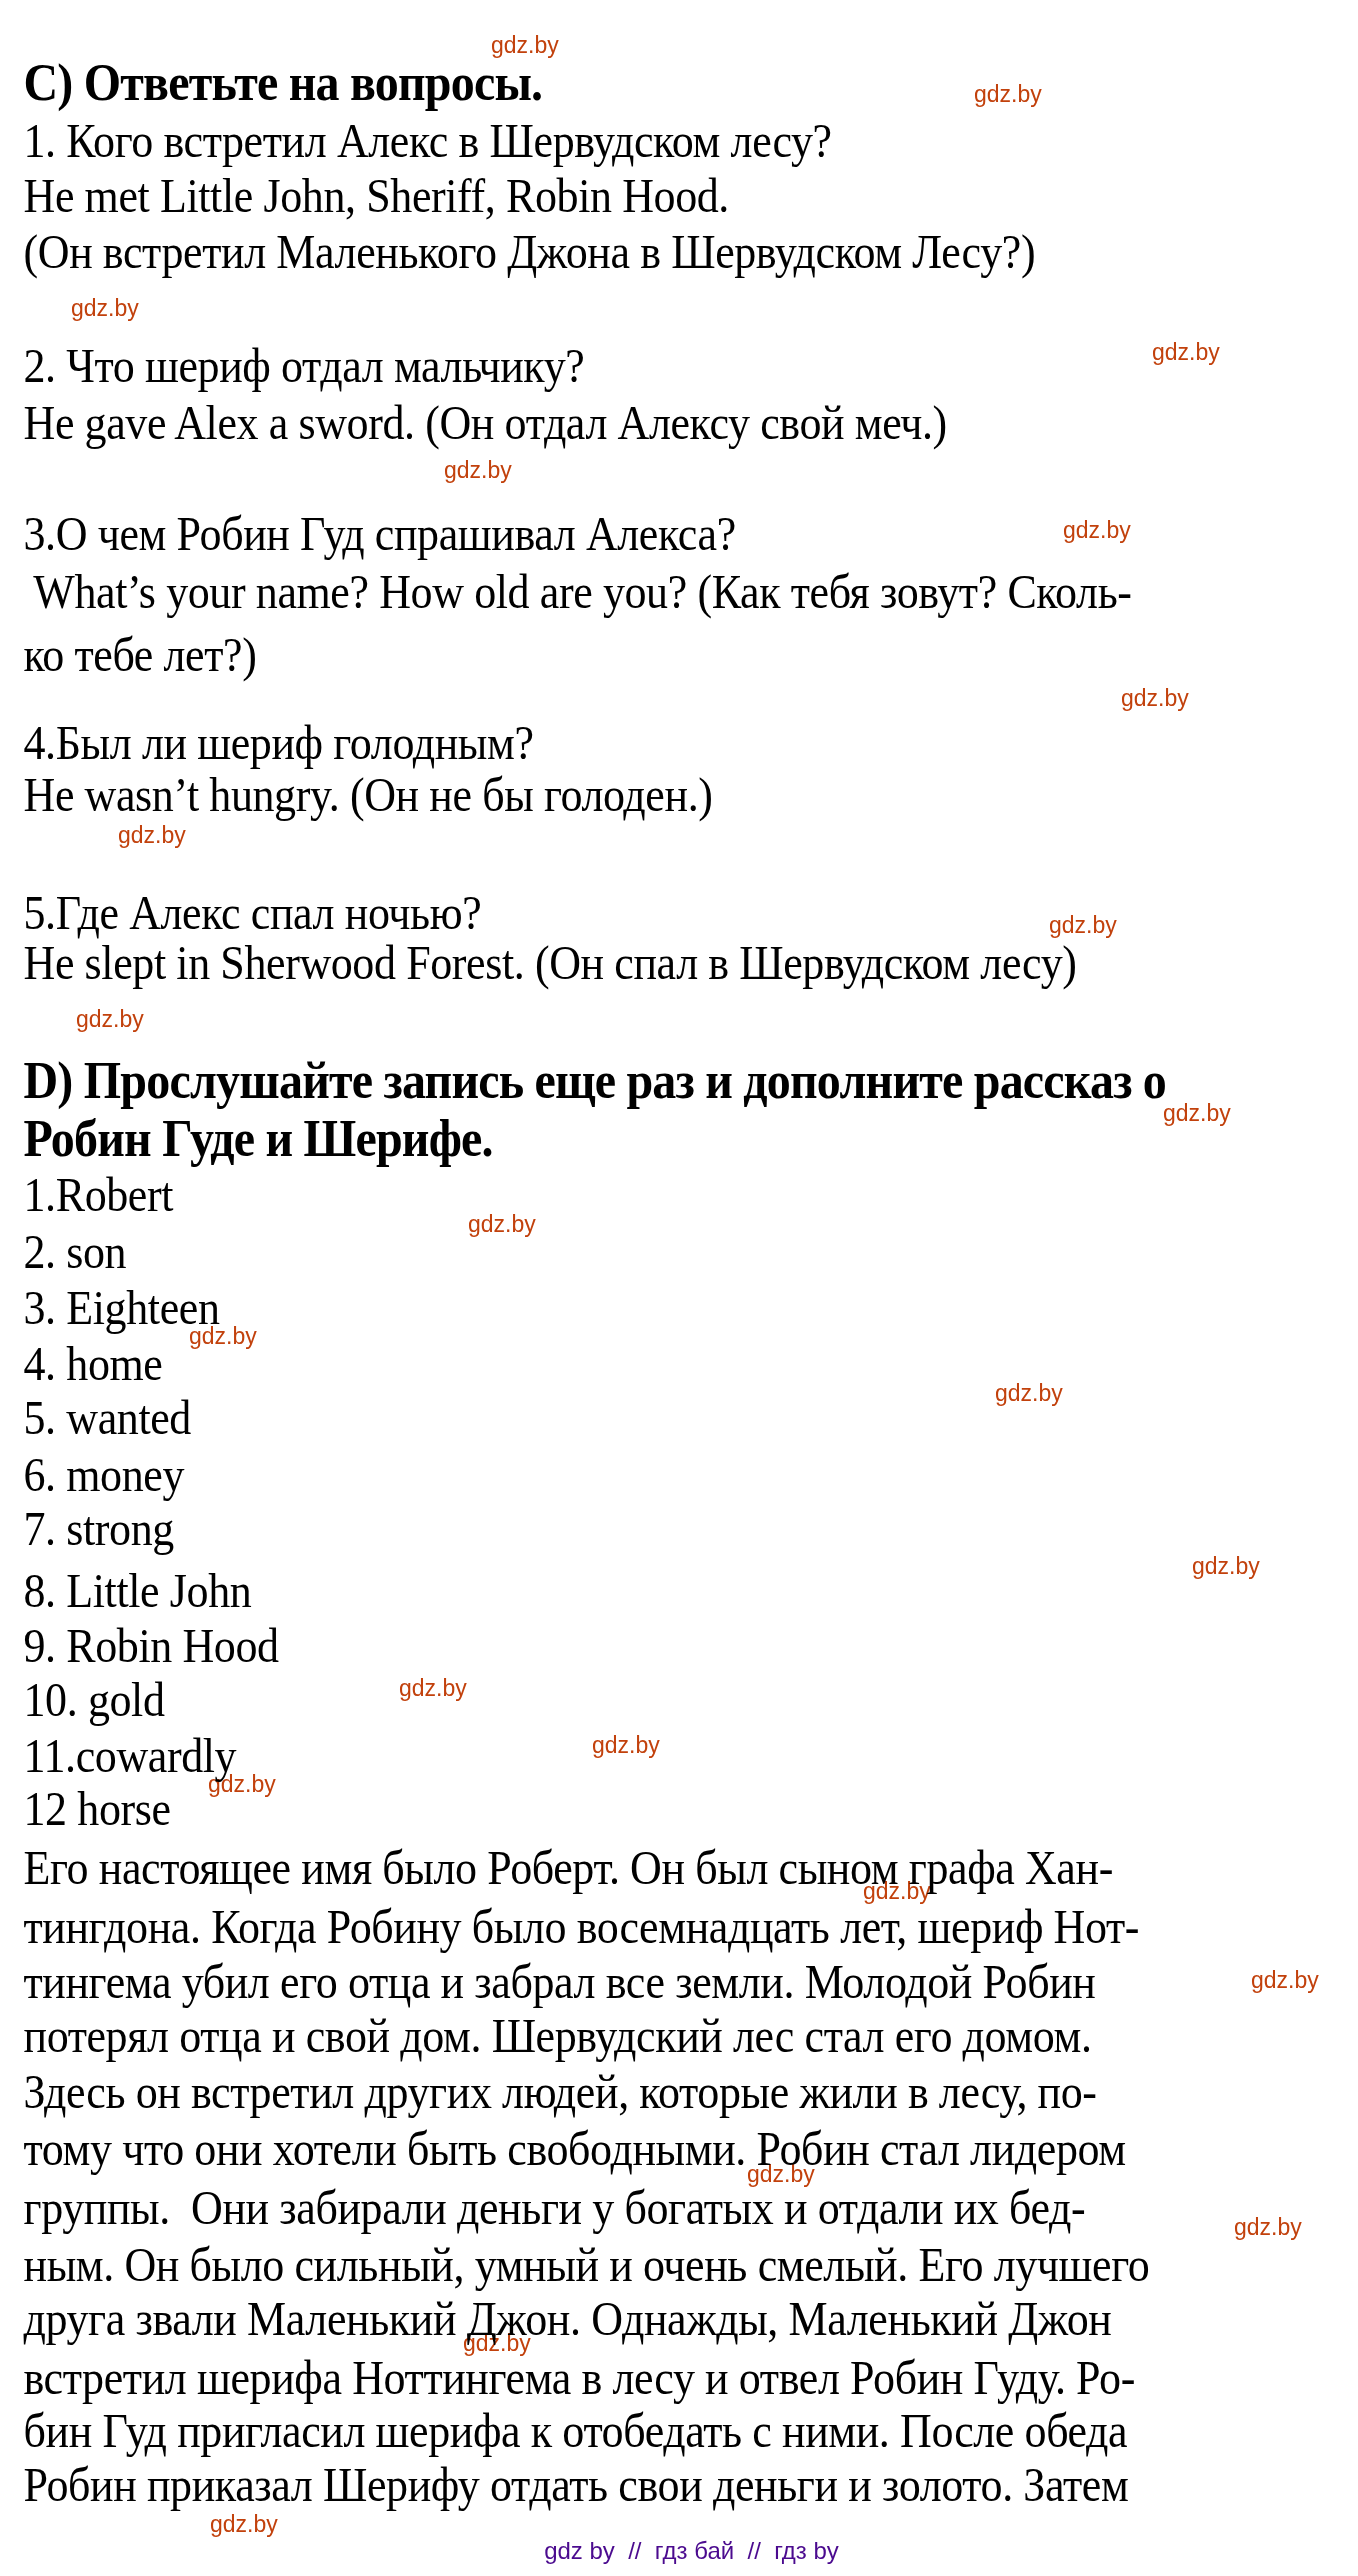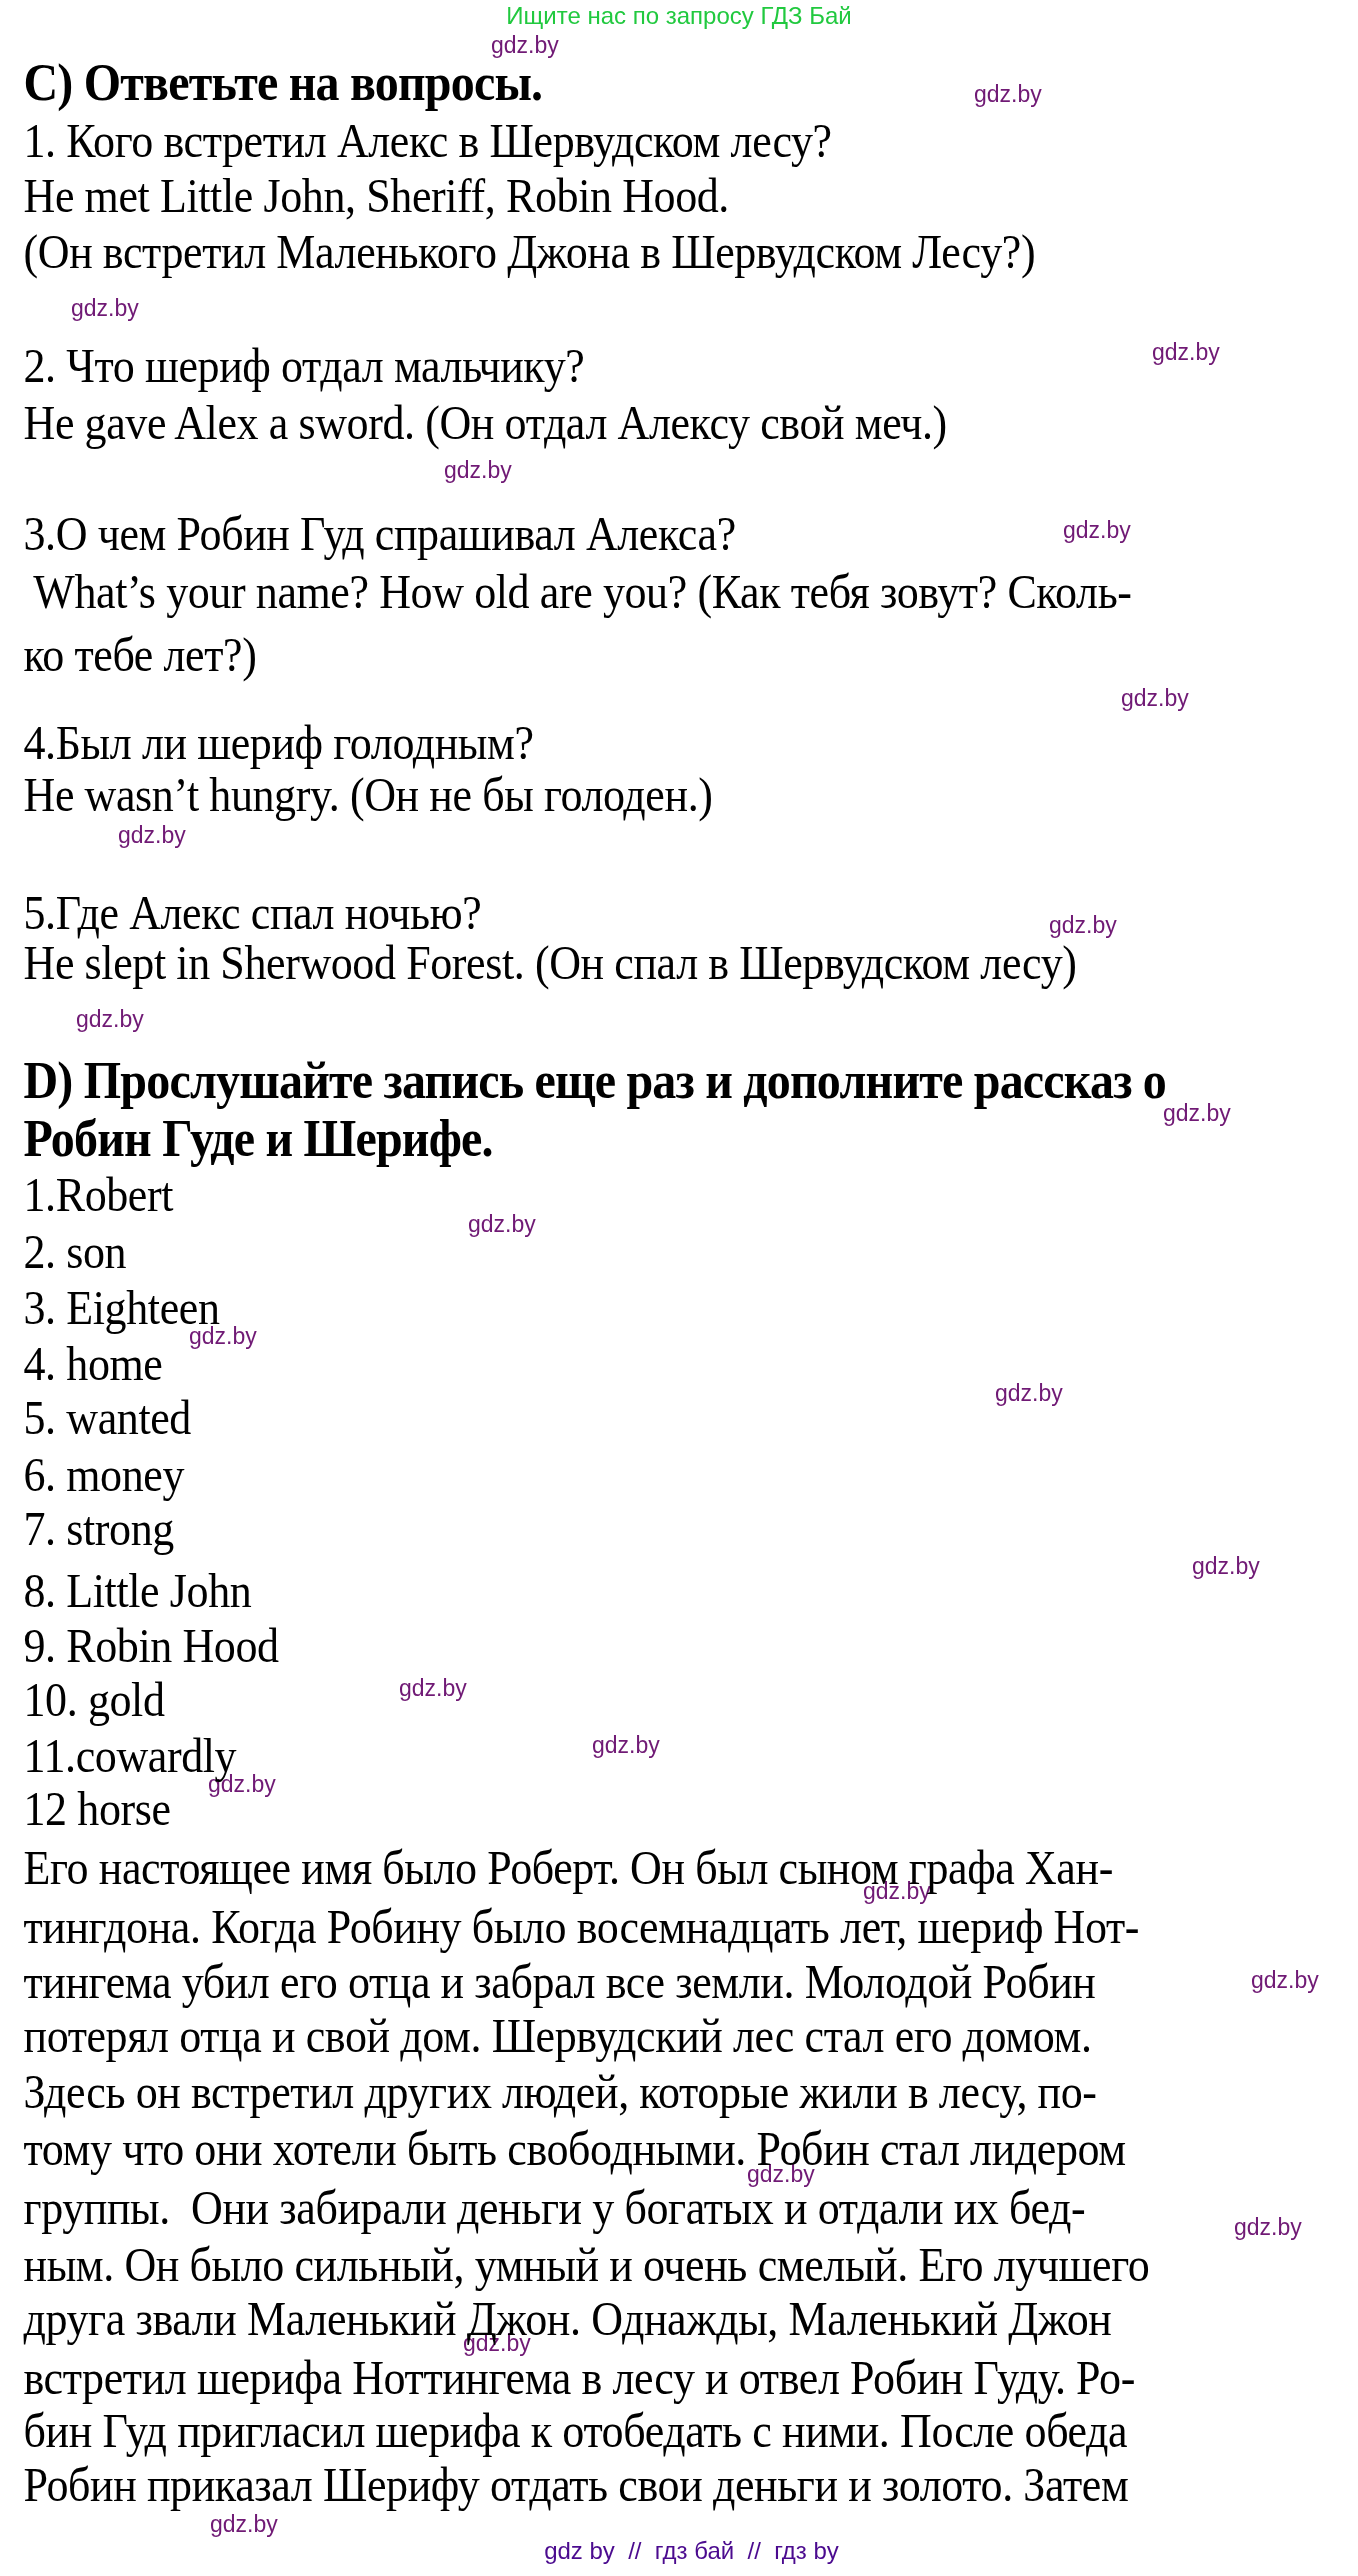--- a/index.html
+++ b/index.html
@@ -39,42 +39,41 @@
   }
   .bold {
     font-weight: bold;
     font-size: 48px;
     letter-spacing: -0.8px;
   }
   .wm {
     position: absolute;
     font-family: "Liberation Sans", sans-serif;
     font-size: 23px;
-    color: #701a75;
+    color: #c2410c;
     white-space: pre;
   }
   .footer {
     position: absolute;
     top: 2537px;
     left: 0;
     right: 0;
     text-align: center;
     font-family: "Liberation Sans", sans-serif;
     font-size: 24px;
     color: #4b0b8f;
     white-space: pre;
     margin-left: 25px;
   }
 </style>
 </head>
 <body>
 
 <div class="page">
 
-  <div class="promo" style="color: rgb(33, 201, 63);">Ищите нас по запросу ГДЗ Бай</div>
 
   <span class="wm" style="left:491px;top:32px">gdz.by</span>
   <span class="wm" style="left:974px;top:81px">gdz.by</span>
   <span class="wm" style="left:71px;top:295px">gdz.by</span>
   <span class="wm" style="left:1152px;top:339px">gdz.by</span>
   <span class="wm" style="left:444px;top:457px">gdz.by</span>
   <span class="wm" style="left:1063px;top:517px">gdz.by</span>
   <span class="wm" style="left:1121px;top:685px">gdz.by</span>
   <span class="wm" style="left:118px;top:822px">gdz.by</span>
   <span class="wm" style="left:1049px;top:912px">gdz.by</span>

